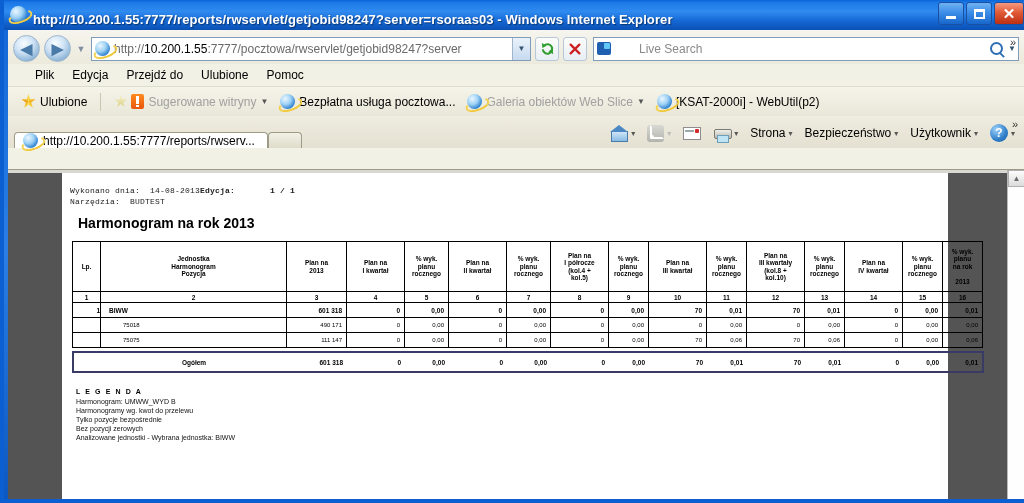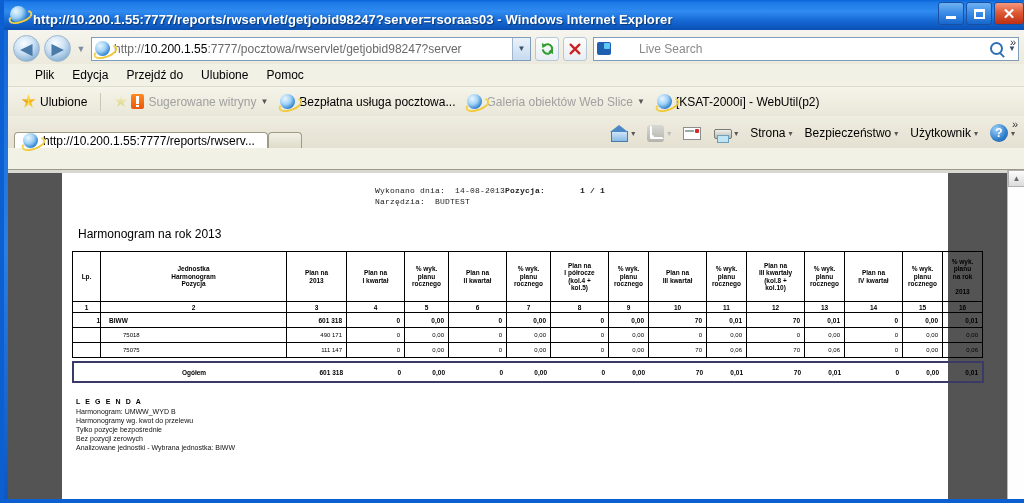--- a/index.html
+++ b/index.html
@@ -170,25 +170,25 @@
   
   #viewport {
     position:absolute; left:4px; top:170px; width:1016px; height:329px;
     background:#545454; overflow:hidden;
   }
   #paper {
     position:absolute; left:54px; top:3px; width:886px; height:326px;
     background:#fff; padding:12px 10px 0 8px;
   }
   .mono { font-family:"Liberation Mono","DejaVu Sans Mono",monospace; font-size:8px; color:#222; letter-spacing:.2px; }
-  #meta-row { display:flex; justify-content:center; }
+  #meta-row { display:flex; justify-content:flex-start; }
   #meta-left div { line-height:11px; white-space:pre; }
   #meta-right { padding-right:28px; }
   #meta-right div { line-height:11px; white-space:pre; font-weight:bold;}
-  #report-title { font-size:12px; font-weight:normal; color:#000; margin:20px 0 10px 8px; }
+  #report-title { font-size:14px; font-weight:bold; color:#000; margin:8px 0 10px 8px; }
 
   table.rep { border-collapse:collapse; width:880px; margin-left:2px; table-layout:fixed; }
   table.rep td, table.rep th { border:1px solid #000; padding:0; }
   .hdrcell {
     font-size:6.5px; font-weight:bold; text-align:center; line-height:7.5px;
     height:50px; vertical-align:middle; padding:1px;
   }
   .numcell { font-size:6.5px; text-align:center; font-weight:bold; height:11px; padding:0; }
   .datacell { font-size:6px; height:15px; padding:0 3px; vertical-align:middle; }
   .datacell.r { text-align:right; padding-right:4px; }
@@ -371,21 +371,21 @@
     <div class="edge-strip"></div>
 
     <div id="paper">
 
       <div id="meta-row">
         <div id="meta-left" class="mono">
           <div><span>Wykonano dnia:</span>&nbsp;&nbsp;<span>14-08-2013</span></div>
           <div><span>Narzędzia:</span>&nbsp;&nbsp;<span>BUDTEST</span></div>
         </div>
         <div id="meta-right" class="mono">
-          <div><span>Pozycja:</span>&nbsp;&nbsp;&nbsp;&nbsp;&nbsp;&nbsp;&nbsp;<span>1 / 1</span></div>
+          <div><span>Edycja:</span>&nbsp;&nbsp;&nbsp;&nbsp;&nbsp;&nbsp;&nbsp;<span>1 / 1</span></div>
         </div>
       </div>
 
       <div id="report-title">Harmonogram na rok 2013</div>
 
       <table class="rep">
         <colgroup>
           <col style="width:28px">
             <col style="width:186px">
             <col style="width:60px">

